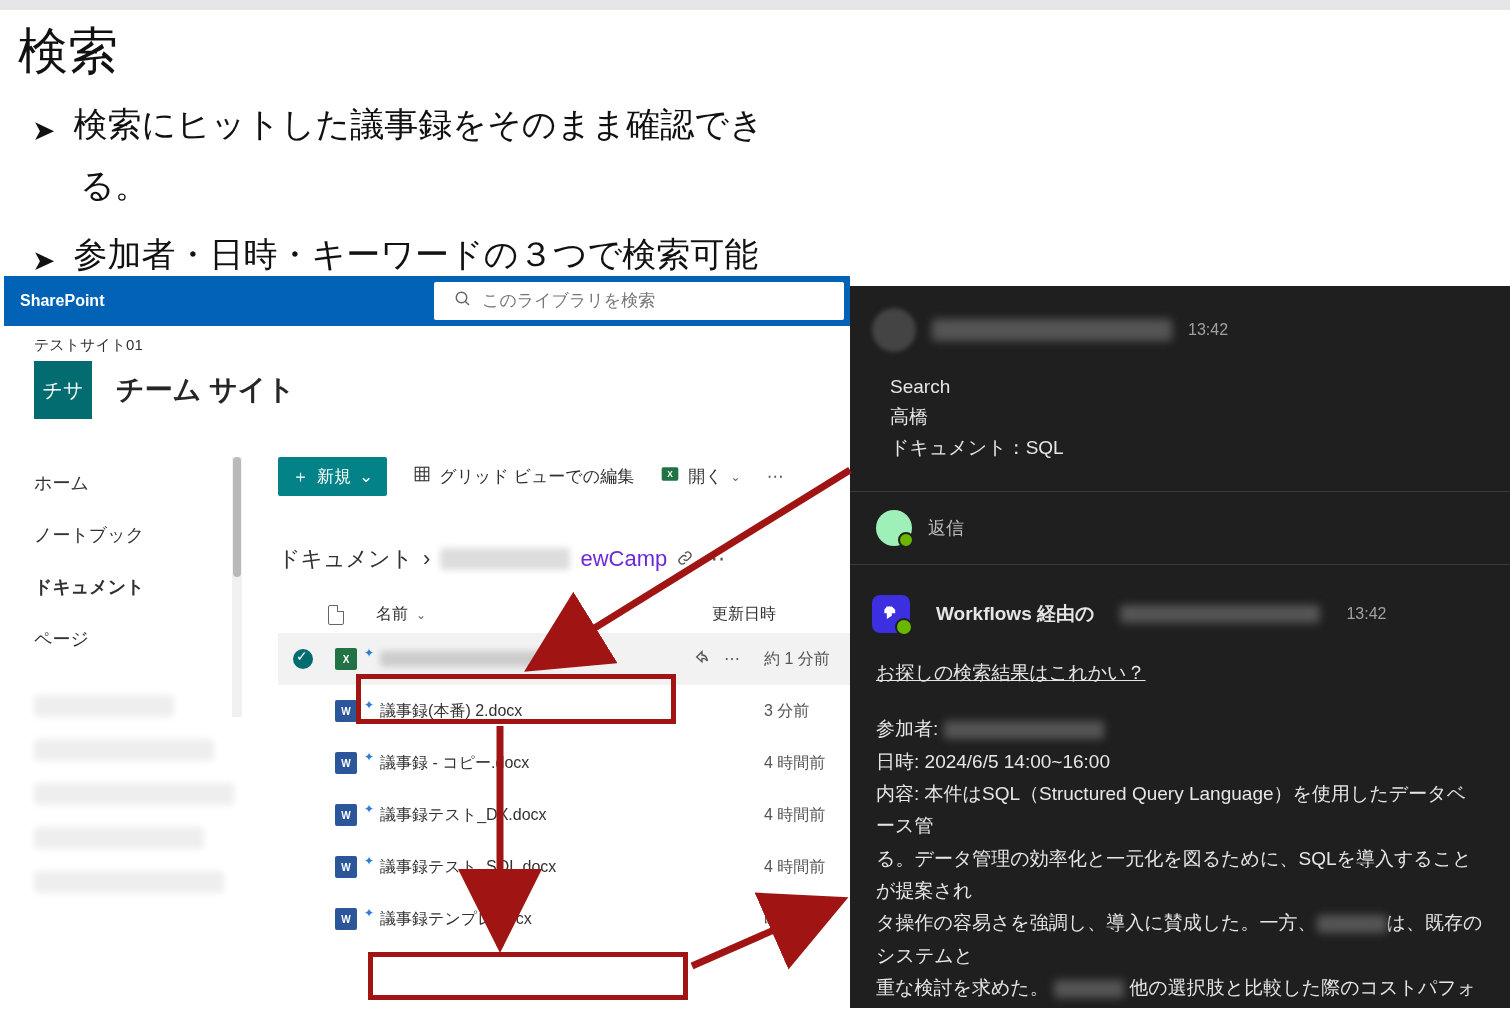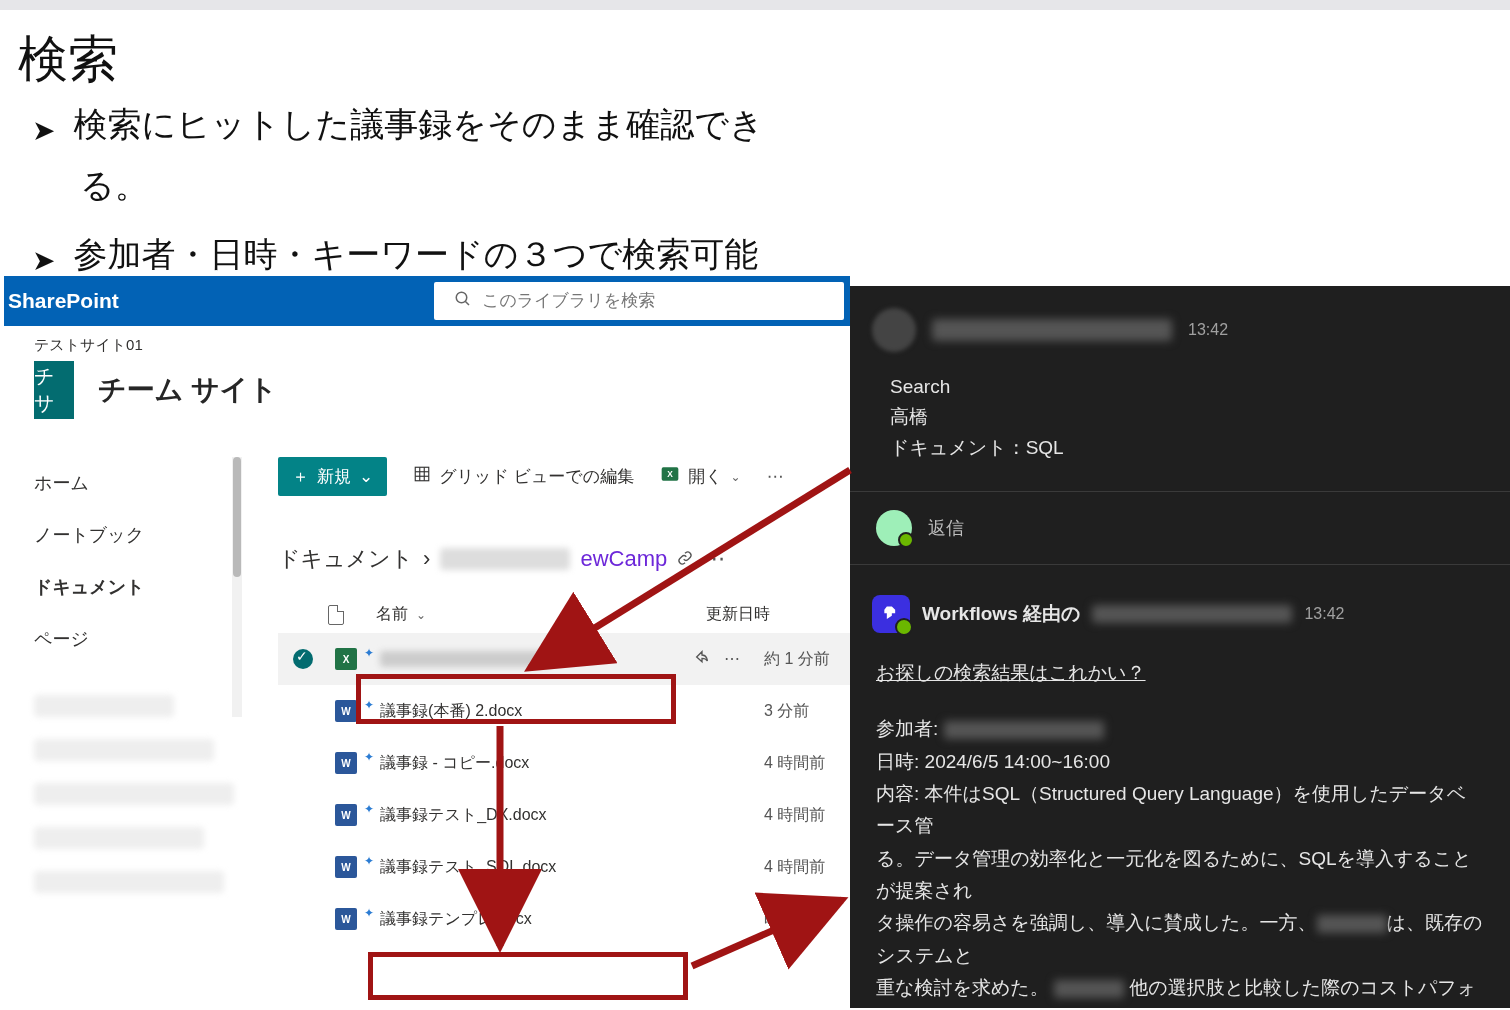--- a/index.html
+++ b/index.html
@@ -1,55 +1,55 @@
 <!DOCTYPE html>
 <html><head>
 <meta charset="utf-8">
 <style>
   * { box-sizing: border-box; margin: 0; padding: 0; }
   html, body { width: 1510px; height: 1010px; font-family: "Segoe UI", "Yu Gothic", "Meiryo", sans-serif; background: #fff; color: #111; }
   .canvas { position: relative; width: 1510px; height: 1010px; overflow: hidden; }
   .top-strip { position: absolute; left: 0; top: 0; width: 1510px; height: 10px; background: #e6e6e9; }
-  .slide-title { position: absolute; left: 18px; top: 18px; font-size: 50px; font-weight: 400; margin-top: 8px; }
+  .slide-title { position: absolute; left: 18px; top: 18px; font-size: 50px; font-weight: 400; }
   .bullets { position: absolute; left: 32px; top: 94px; font-size: 34px; line-height: 1.8; }
   .bullet-row { display: flex; align-items: baseline; gap: 18px; }
   .bullet-arrow { font-size: 28px; line-height: 1; transform: translateY(4px); }
   .bullet-text-cont { display: inline-block; margin-left: 48px; }
 
   
   .sp-panel { position: absolute; left: 4px; top: 276px; width: 846px; height: 722px; background: #fff; }
   .sp-top { height: 50px; background: #0262b5; display: flex; align-items: center; }
-  .sp-brand { color: #fff; font-weight: 600; font-size: 21px; padding-left: 4px; width: 430px; }
+  .sp-brand { color: #fff; font-weight: 600; font-size: 16px; padding-left: 16px; width: 430px; }
   .sp-search { background: #fff; height: 38px; flex: 1; border-radius: 2px; display: flex; align-items: center; padding: 0 20px; gap: 10px; margin-right: 6px; }
   .sp-search svg { width: 18px; height: 18px; stroke: #666; }
   .sp-search input { border: none; outline: none; font-size: 17px; color: #555; width: 100%; background: transparent; }
   .sp-header { padding: 10px 0 0 30px; }
   .sp-sitepath { font-size: 15px; color: #323130; }
   .sp-team { display: flex; align-items: center; gap: 24px; margin-top: 6px; }
-  .sp-logo { width: 40px; height: 58px; background: #036c70; color: #fff; display: flex; align-items: center; justify-content: center; font-size: 20px; font-weight: 400; }
+  .sp-logo { width: 58px; height: 58px; background: #036c70; color: #fff; display: flex; align-items: center; justify-content: center; font-size: 20px; font-weight: 400; }
   .sp-team-title { font-size: 28px; font-weight: 600; color: #262626; }
   .sp-body { display: flex; margin-top: 38px; }
   .sp-nav { width: 238px; padding-left: 30px; font-size: 18px; color: #323130; position: relative; }
   .sp-nav .sp-scroll { position:absolute; right:0; top:0; width:10px; height:260px; background:#f1f1f1; }
   .sp-nav .sp-scroll::after { content:""; position:absolute; left:1px; top:0; width:8px; height:120px; background:#b9b9b9; border-radius:4px; }
   .sp-nav-item { padding: 14px 0; cursor: pointer; }
   .sp-nav-item.active { font-weight: 600; }
   .sp-nav-blur { margin-top: 30px; display:flex; flex-direction:column; gap:22px;}
   .blur-line { height:22px; background:#eee; filter:blur(3px); border-radius:4px; }
   .blur-line.w1{width:140px}.blur-line.w2{width:180px}.blur-line.w3{width:200px}.blur-line.w4{width:170px}.blur-line.w5{width:190px}
 
   .sp-main { flex:1; padding-left: 36px; }
   .sp-toolbar { display: flex; align-items: center; gap: 26px; font-size: 17px; color: #323130; }
   .sp-new { background: #038387; color:#fff; padding:8px 14px; border-radius:2px; display:flex; align-items:center; gap:8px; font-size:17px; cursor:pointer;}
   .sp-tool { display:flex; align-items:center; gap:8px; cursor:pointer; }
   .sp-breadcrumb { margin-top: 48px; font-size: 22px; color:#323130; display:flex; align-items:center; gap:10px; }
   .sp-breadcrumb .blur-crumb{ display:inline-block; width:130px; height:22px; background:#ddd; filter:blur(3px); border-radius:4px;}
   .sp-breadcrumb .crumb-end{ color:#6d28d9; }
   .link-icon { width:16px; height:16px; }
-  .sp-cols { margin-top: 30px; display:flex; align-items:center; font-size:16px; color:#323130; padding-left: 50px; gap: 8px;}
+  .sp-cols { margin-top: 30px; display:flex; align-items:center; font-size:16px; color:#323130; padding-left: 50px; gap: 14px;}
   .col-name { display:flex; align-items:center; gap:8px; width: 370px;}
   .col-date { }
   .sp-rows { margin-top: 8px; }
   .sp-row { display:flex; align-items:center; height:52px; font-size:16px; color:#323130; }
   .sp-row.selected { background:#f2f2f2;}
   .row-sel { width:50px; display:flex; justify-content:center;}
   .sel-dot { width:20px;height:20px;border-radius:50%;background:#036c70; position:relative;}
   .sel-dot::after{content:"✓";color:#fff;position:absolute;left:3px;top:-1px;font-size:14px;}
   .row-icon { width:36px; display:flex; justify-content:center;}
   .doc-icon { width:22px; height:22px; border-radius:2px; display:flex; align-items:center; justify-content:center; font-size:10px; font-weight:700; color:#fff;}
@@ -68,21 +68,21 @@
   .tp-row1 { display:flex; align-items:center; gap:16px; padding: 22px 0 0 22px;}
   .tp-avatar { width:44px;height:44px;border-radius:50%;background:#444;filter:blur(2px);}
   .tp-name-blur { width:240px;height:22px;background:#555;filter:blur(4px);border-radius:4px;}
   .tp-time { color:#a0a0a0; font-size:16px;}
   .tp-msg1 { padding: 20px 0 0 40px; line-height:1.6; font-size:19px;}
   .tp-divider { border-top:1px solid #3a3a3a; margin-top:28px;}
   .tp-reply { display:flex; align-items:center; gap:16px; padding:18px 0 18px 26px; color:#bdbdbd; cursor:pointer;}
   .tp-reply .avatar2{width:36px;height:36px;border-radius:50%;background:#9eefb8; position:relative;}
   .tp-reply .avatar2::after{content:"";position:absolute;right:-2px;bottom:-2px;width:12px;height:12px;border-radius:50%;background:#6bb700;border:2px solid #1f1f1f;}
   .tp-divider2 { border-top:1px solid #3a3a3a;}
-  .tp-wf-head { display:flex; align-items:center; gap:12px; padding: 30px 0 0 22px;}
+  .tp-wf-head { display:flex; align-items:center; gap:26px; padding: 30px 0 0 22px;}
   .wf-icon { width:38px;height:38px;border-radius:8px;background:#3b2fe0;display:flex;align-items:center;justify-content:center;position:relative;}
   .wf-icon svg{width:20px;height:20px;fill:#fff;}
   .wf-icon::after{content:"";position:absolute;right:-3px;bottom:-3px;width:14px;height:14px;border-radius:50%;background:#6bb700;border:2px solid #1f1f1f;}
   .tp-wf-title { font-weight:600; font-size:19px;}
   .tp-wf-blur { width:200px;height:18px;background:#555;filter:blur(4px);border-radius:4px;}
   .tp-msg2 { padding: 24px 26px 0 26px; line-height:1.7; font-size:19px;}
   .tp-msg2 .blur-inline{display:inline-block;height:18px;background:#555;filter:blur(4px);border-radius:3px;vertical-align:middle;}
   .bi1{width:160px}.bi2{width:70px}.bi3{width:70px}
 
   .icon-excel-open svg{width:20px;height:20px;}

